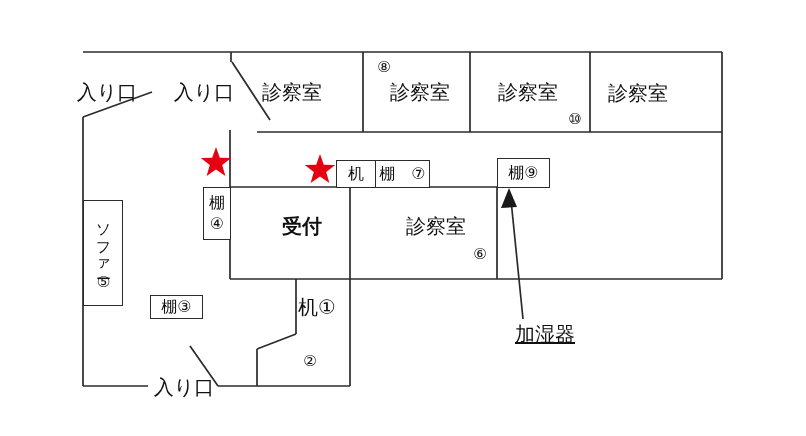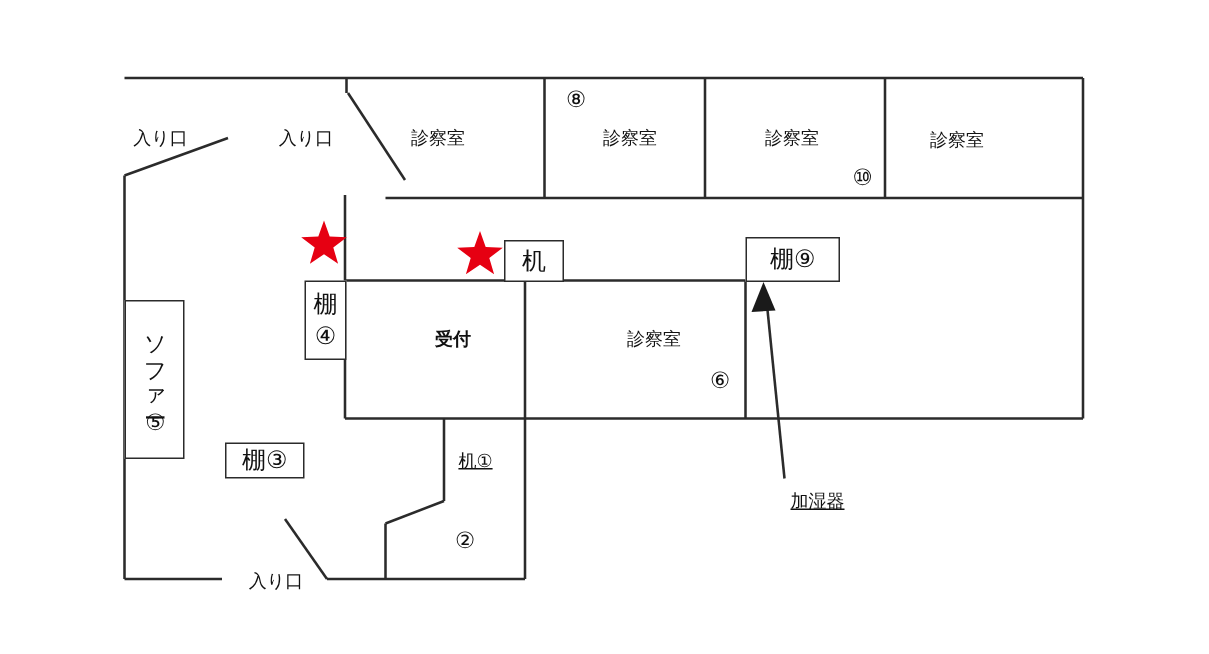--- a/index.html
+++ b/index.html
@@ -10,21 +10,21 @@
     background: #ffffff;
     font-family: "DejaVu Sans", "Liberation Sans", sans-serif;
     color: #111111;
     overflow: hidden;
   }
   #plan-svg { position: absolute; left: 0; top: 0; z-index: 1; }
   .lbl {
     position: absolute;
     transform: translate(-50%, -50%);
     white-space: nowrap;
-    font-size: 12px;
+    font-size: 20px;
     line-height: 1;
     z-index: 3;
     color: #111111;
   }
   .lbl.small { font-size: 15px; }
   .boxed {
     position: absolute;
     box-sizing: border-box;
     border: 1.6px solid #2b2b2b;
     background: #ffffff;
@@ -89,21 +89,24 @@
       <polygon points="509,188 501,208 517,207" fill="#1a1a1a"></polygon>
     </g>
 
     <polygon fill="#e60012" points="216,147 219.8,157.7 231.2,158.1 222.2,165 225.4,175.9 216,169.5 206.6,175.9 209.8,165 200.8,158.1 212.2,157.7"></polygon>
     <polygon fill="#e60012" points="320,154 323.8,164.7 335.2,165.1 326.2,172 329.4,182.9 320,176.5 310.6,182.9 313.8,172 304.8,165.1 316.2,164.7"></polygon>
   </svg>
 
   <div class="boxed" style="left:336px; top:160px; width:40px; height:28px;">
     <span>机</span>
   </div>
-  <div class="boxed" style="left:497px; top:158px; width:63px; height:30px;">
+  <div class="boxed" style="left:375px; top:160px; width:55px; height:28px;">
+    <span>棚　⑦</span>
+  </div>
+  <div class="boxed" style="left:497px; top:158px; width:53px; height:30px;">
     <span>棚⑨</span>
   </div>
   <div class="boxed vstack" style="left:203px; top:187px; width:28px; height:53px;">
     <span>棚</span>
     <span>④</span>
   </div>
   <div class="boxed" style="left:150px; top:295px; width:53px; height:24px;">
     <span>棚③</span>
   </div>
   <div class="boxed" style="left:83px; top:200px; width:40px; height:106px;">
@@ -114,18 +117,18 @@
   <div class="lbl" style="left:204px; top:92px;">入り口</div>
   <div class="lbl" style="left:292px; top:92px;">診察室</div>
   <div class="lbl small" style="left:384px; top:67px;">⑧</div>
   <div class="lbl" style="left:420px; top:92px;">診察室</div>
   <div class="lbl" style="left:528px; top:92px;">診察室</div>
   <div class="lbl small" style="left:575px; top:119px;">⑩</div>
   <div class="lbl" style="left:638px; top:93px;">診察室</div>
   <div class="lbl" style="left:302px; top:226px;font-weight:bold;">受付</div>
   <div class="lbl" style="left:436px; top:226px;">診察室</div>
   <div class="lbl small" style="left:480px; top:254px;">⑥</div>
-  <div class="lbl" style="left:317px; top:307px;text-decoration:underline;">机①</div>
+  <div class="lbl" style="left:317px; top:307px;">机①</div>
   <div class="lbl small" style="left:310px; top:361px;">②</div>
   <div class="lbl" style="left:184px; top:387px;">入り口</div>
   <div class="lbl" style="left:545px; top:334px;text-decoration:underline;">加湿器</div>
 
 </div>
 
 </body></html>

